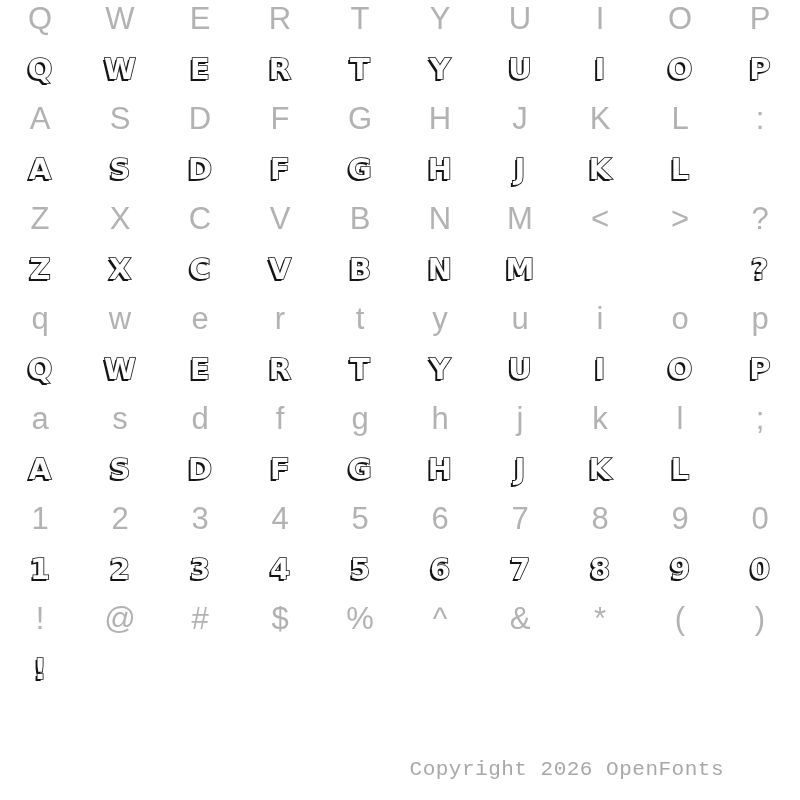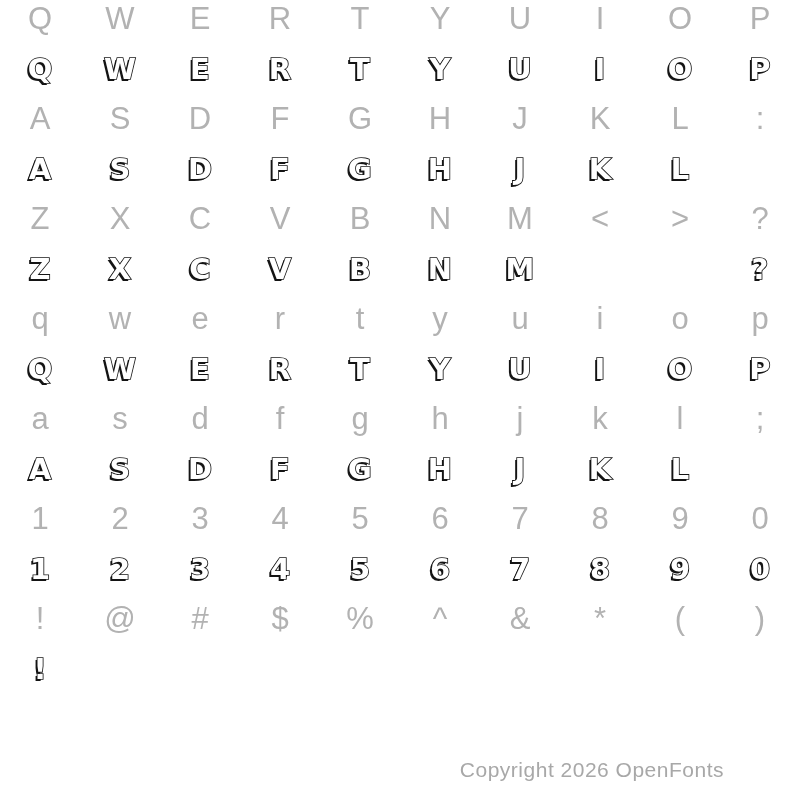--- a/index.html
+++ b/index.html
@@ -47,21 +47,21 @@
     font-weight: 700;
     color: var(--glyph-fill);
     -webkit-text-stroke: 1.7px var(--glyph-outline);
     paint-order: stroke fill;
     text-shadow: -2px 2px 0 var(--glyph-outline);
   }
   .copyright-footer {
     position: absolute;
     top: 758px;
     right: 76px;
-    font-family: Liberation Sans, sans-serif;
+    font-family: Liberation Mono, monospace;
     font-size: 21px;
     letter-spacing: 0.5px;
     color: var(--footer-gray);
   }
 </style>
 </head>
 <body>
 
 <main class="specimen-grid">
     <div class="char-row reference">

